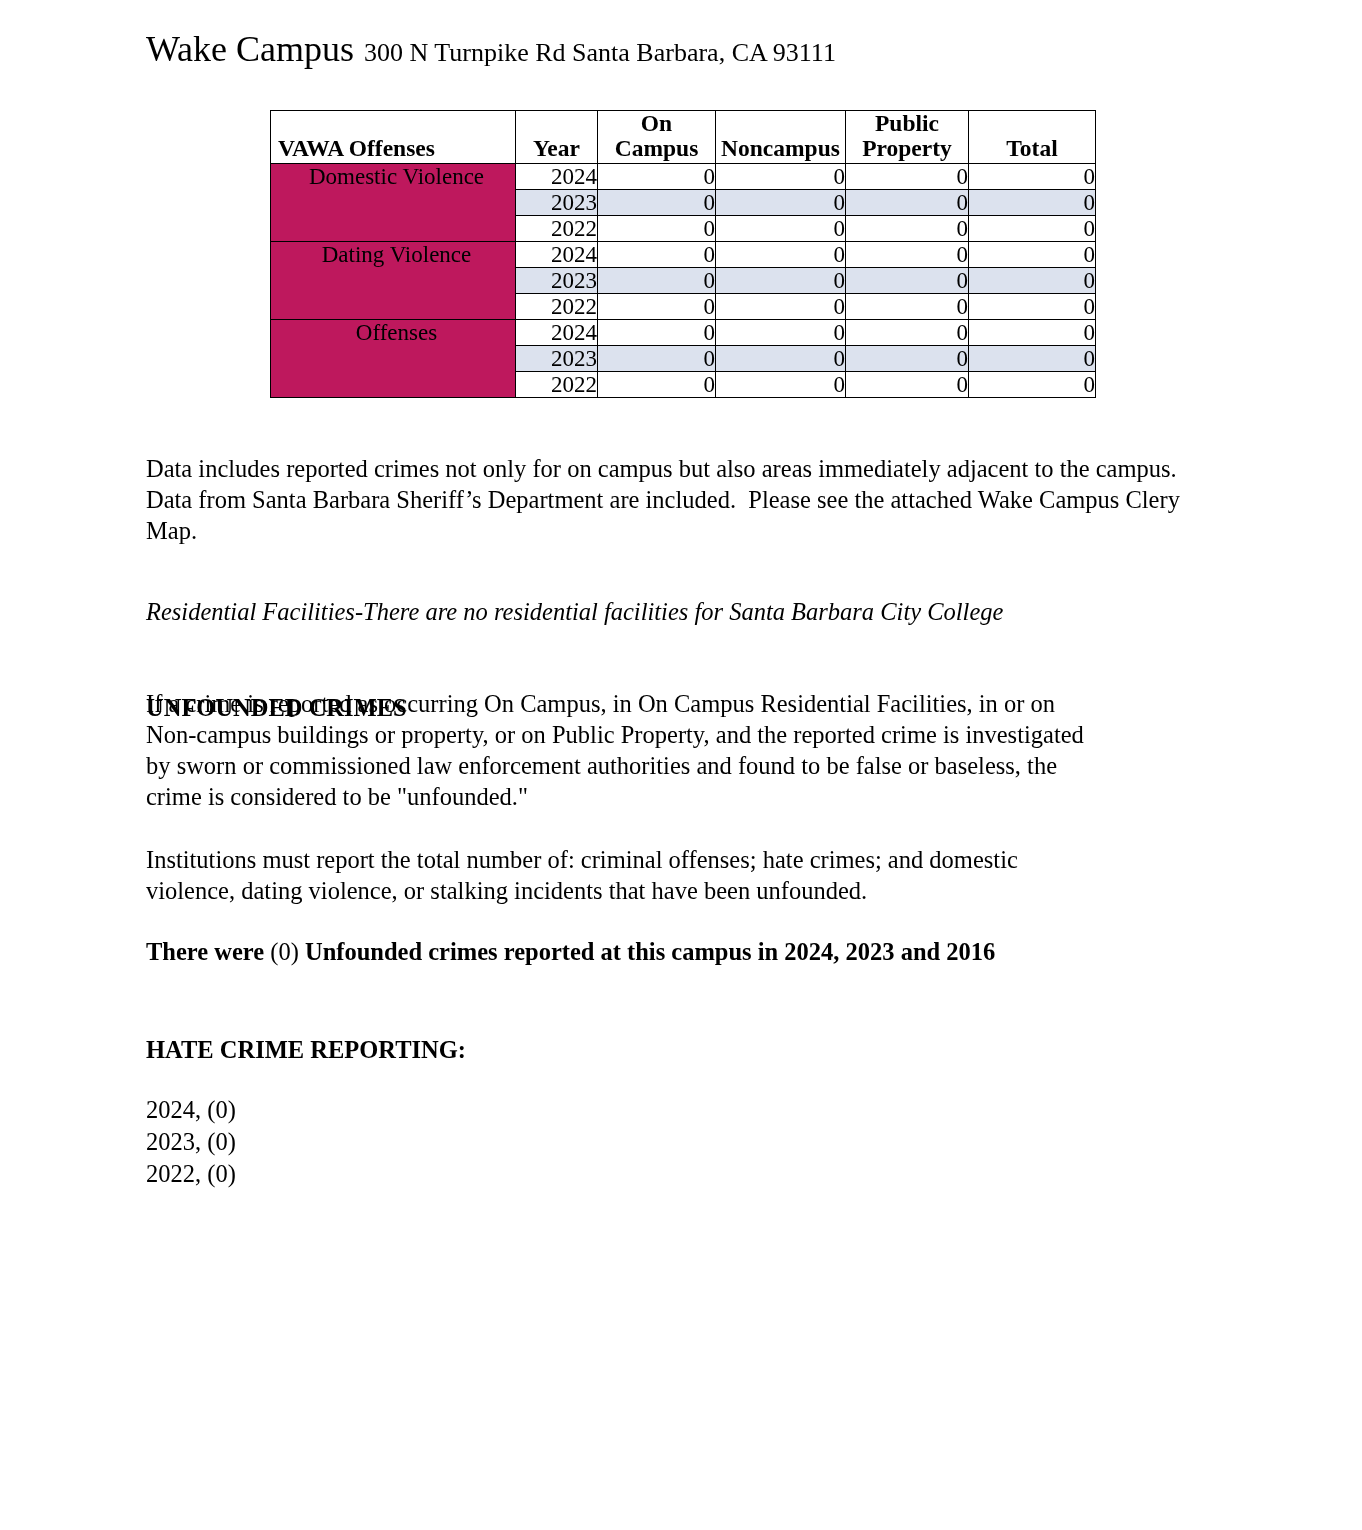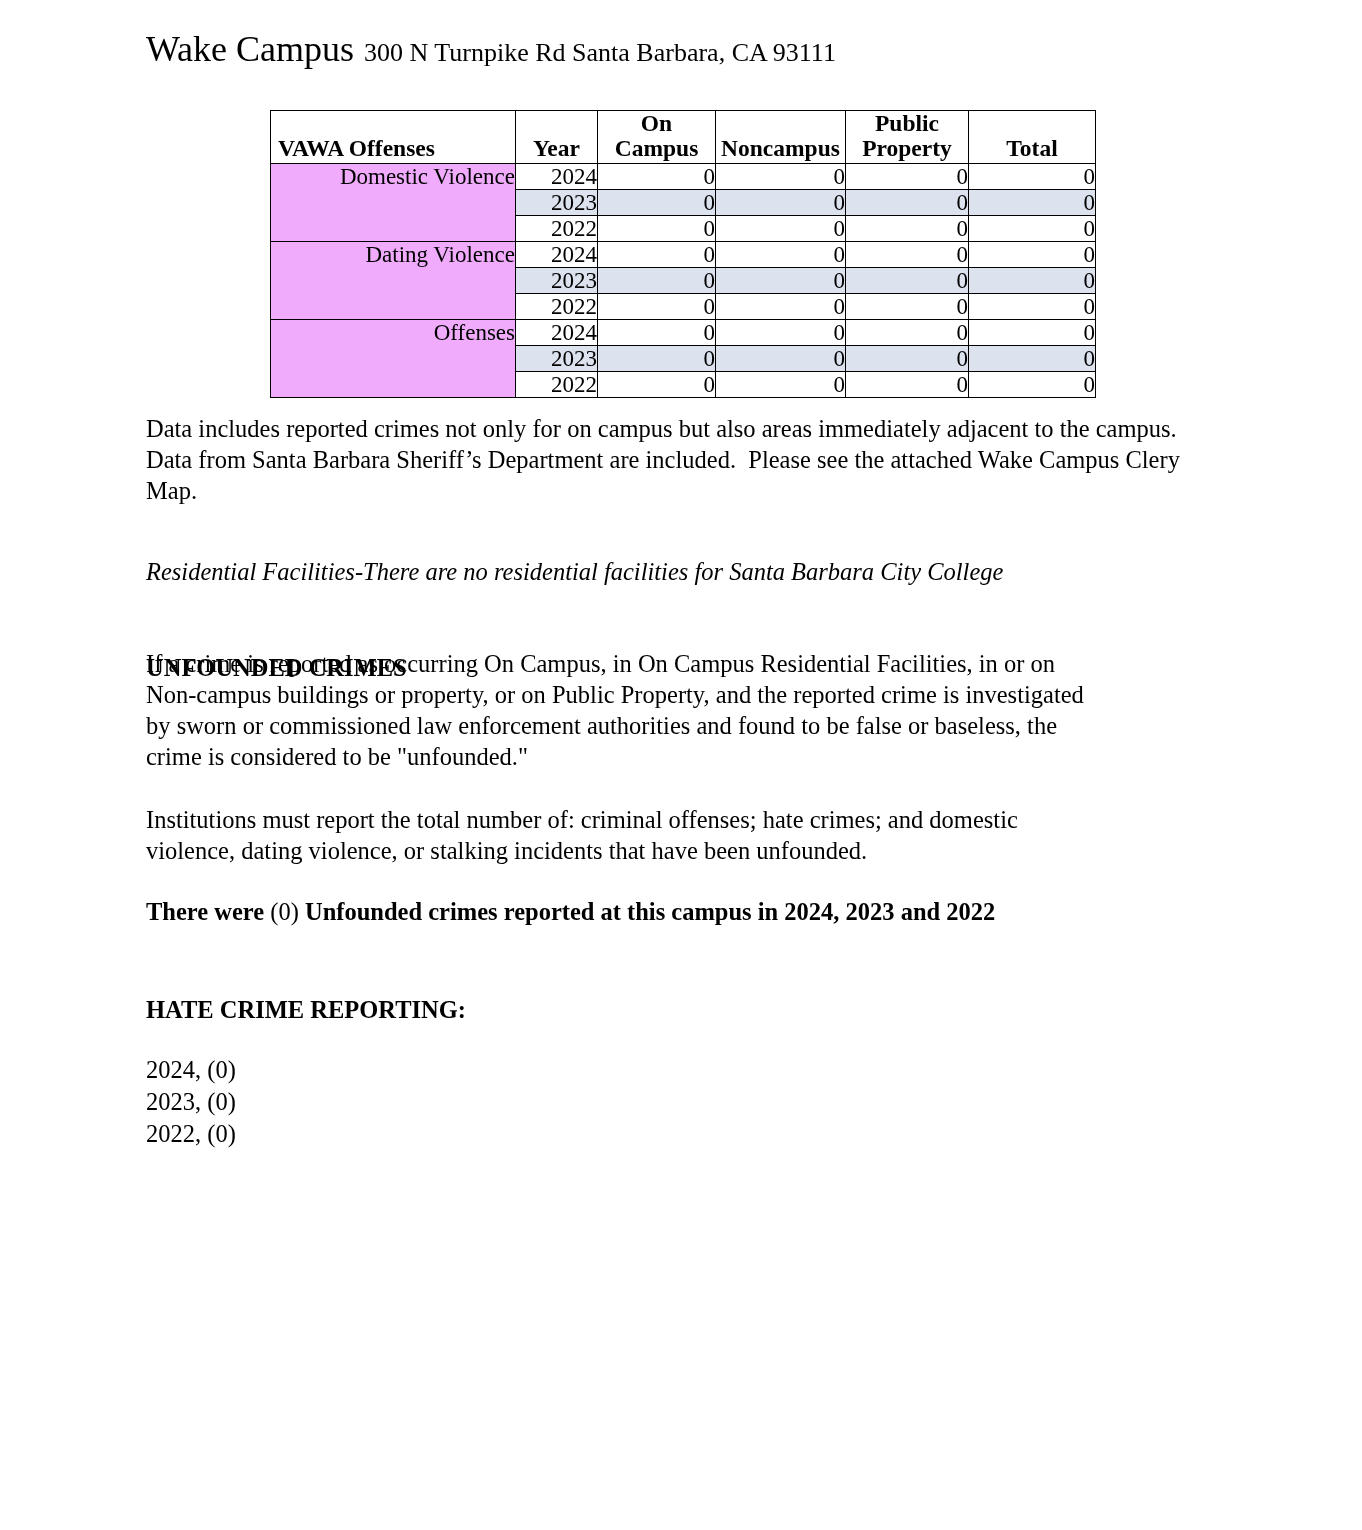--- a/index.html
+++ b/index.html
@@ -53,35 +53,36 @@
     padding-left: 7px;
   }
   table.vawa td {
     height: 25px;
     font-size: 23px;
     line-height: 25px;
     text-align: right;
     padding: 0;
   }
   table.vawa td.offense {
-    text-align: right;
+    text-align: center;
     vertical-align: top;
     padding-left: 7px;
-    background: #f0abfc;
+    background: #be185d;
   }
   table.vawa tr.shaded td:not(.offense) { background: var(--shade, #dce2ee); }
 
   
   .textblock {
     position: absolute;
     left: 146px;
     width: 1075px;
     font-size: 24.5px;
     line-height: 31px;
     white-space: pre-wrap;
+    margin-top: 40px;
   }
   .b { font-weight: bold; }
   .i { font-style: italic; }
   .p-data-note { top: 413px; }
   .p-residential { top: 556px; }
   .h-unfounded { top: 652px; font-weight: bold; }
   .p-unfounded-body { top: 648px; }
   .p-institutions { top: 804px; }
   .p-unfounded-statement { top: 896px; }
   .h-hate-crime { top: 994px; font-weight: bold; }
@@ -196,21 +197,21 @@
   <div class="textblock h-unfounded">UNFOUNDED CRIMES</div>
 
   <div class="textblock p-unfounded-body">If a crime is reported as occurring On Campus, in On Campus Residential Facilities, in or on
 Non-campus buildings or property, or on Public Property, and the reported crime is investigated
 by sworn or commissioned law enforcement authorities and found to be false or baseless, the
 crime is considered to be "unfounded."</div>
 
   <div class="textblock p-institutions">Institutions must report the total number of: criminal offenses; hate crimes; and domestic
 violence, dating violence, or stalking incidents that have been unfounded.</div>
 
-  <div class="textblock p-unfounded-statement"><span class="b">There were </span><span>(0)</span><span class="b"> Unfounded crimes reported at this campus in 2024, 2023 and 2022</span></div>
+  <div class="textblock p-unfounded-statement"><span class="b">There were </span><span>(0)</span><span class="b"> Unfounded crimes reported at this campus in 2024, 2023 and 2016</span></div>
 
   <div class="textblock h-hate-crime">HATE CRIME REPORTING:</div>
 
   <div class="textblock p-hate-years">2024, (0)
 2023, (0)
 2022, (0)</div>
 
 </div>
 
 </body></html>

